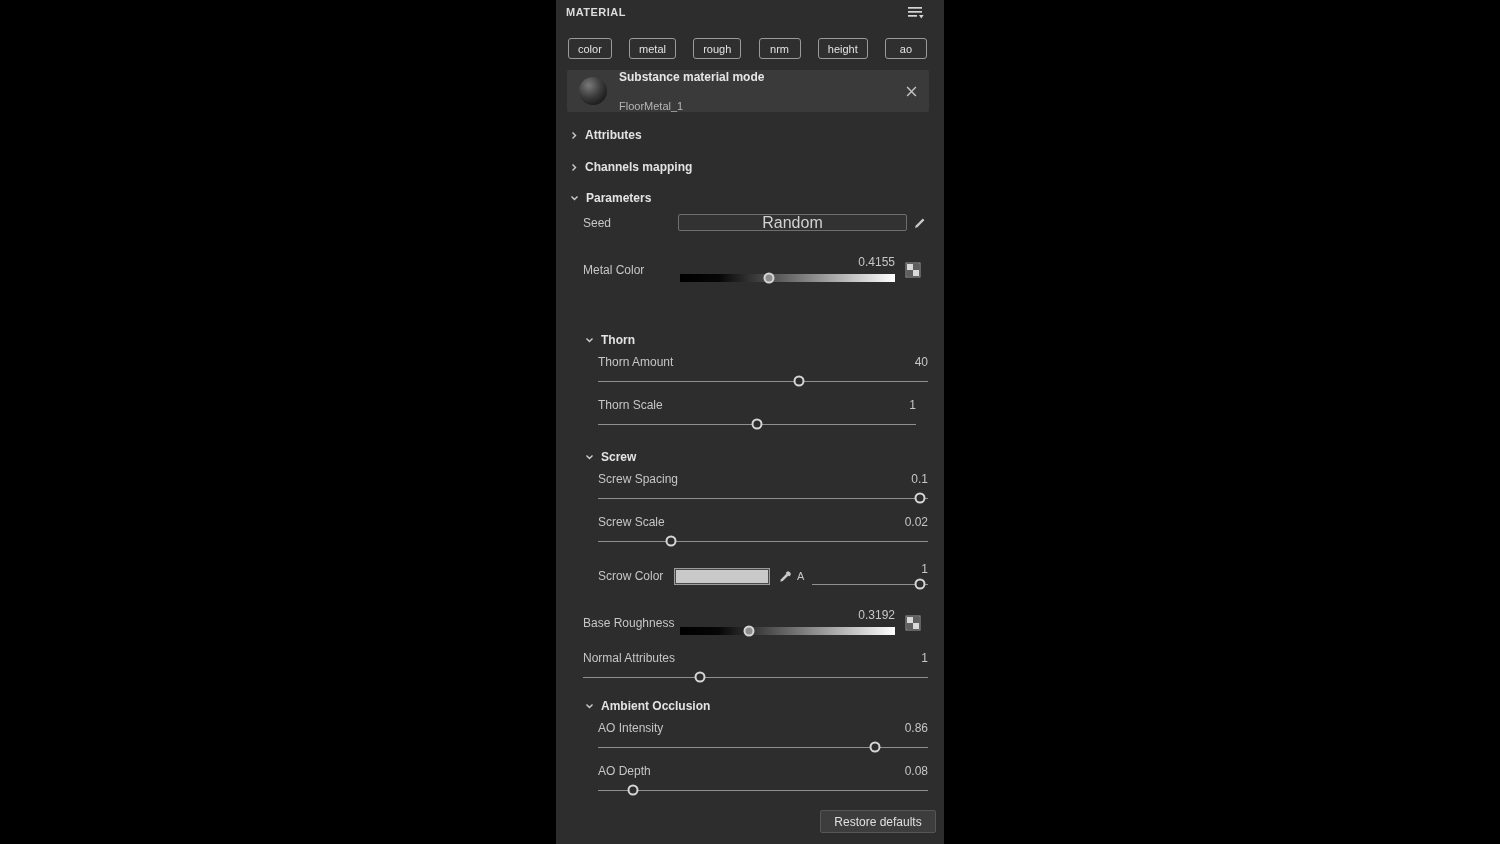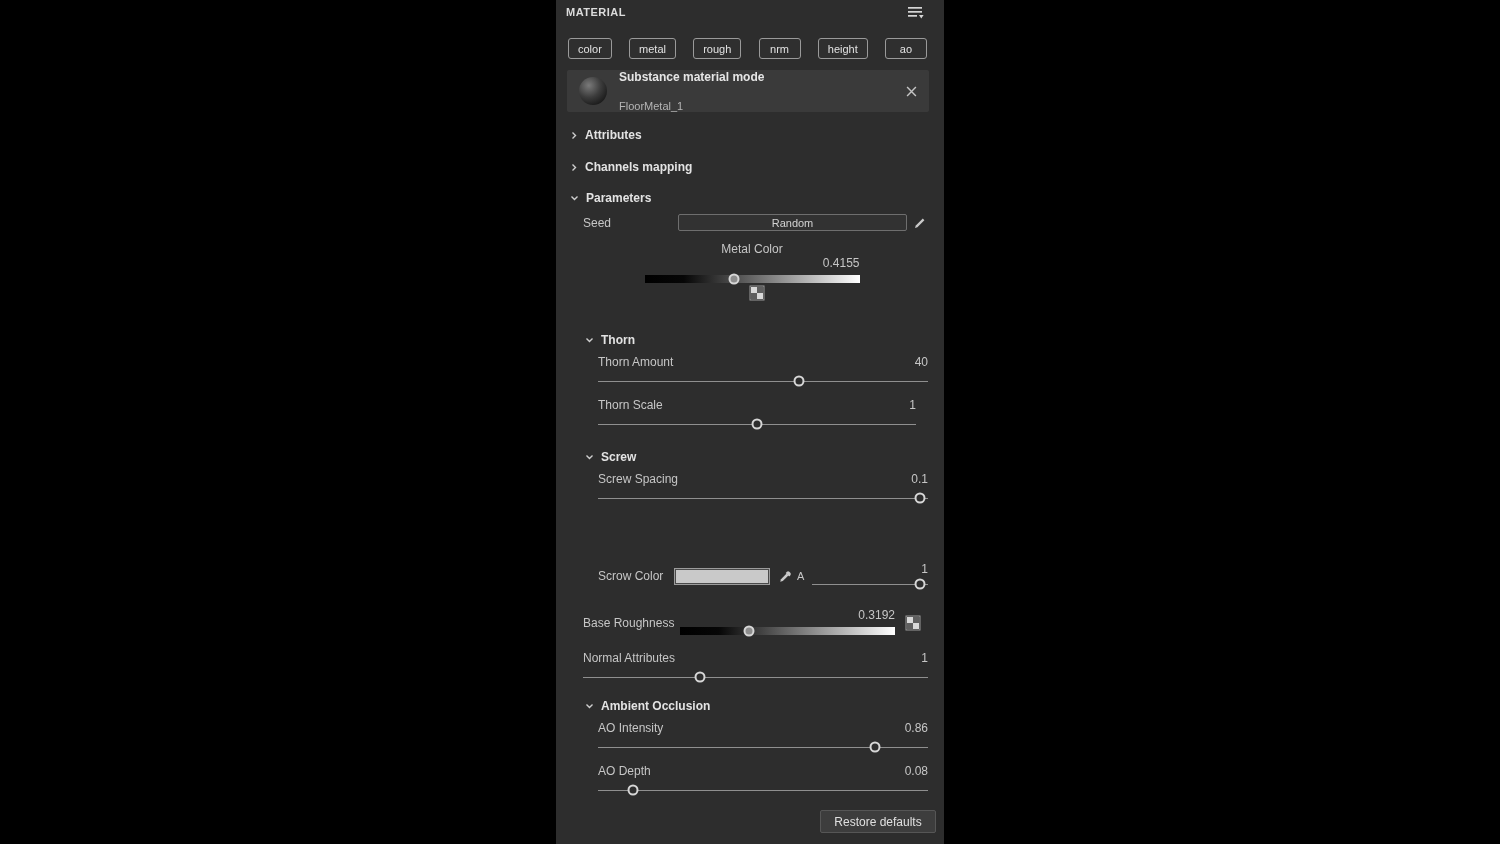--- a/index.html
+++ b/index.html
@@ -24,21 +24,21 @@
   .plabel { font-size:12px; color:#c6c6c6; }
   .pvalue { font-size:12px; color:#c6c6c6; }
   .slider { position:relative; height:13px; cursor:pointer; }
   .slider .track { position:absolute; left:0; right:0; top:6px; height:1px; background:#8f8f8f; }
   .slider .handle { position:absolute; top:6px; left:0; width:11px; height:11px; border-radius:50%;
                     background:#2d2d2d; border:2px solid #d6d6d6; transform:translate(-50%,-50%); }
   .gslider { height:12px; }
   .gslider .track { top:2px; height:8px; background:linear-gradient(to right,#000 0%,#060606 18%,#fff 100%); }
   .gslider .handle { top:6px; background:#8d8d8d; border:2px solid #d6d6d6; }
   .dropdown { height:17px; flex:1; background:#323232; border:1px solid #6e6e6e; border-radius:2px;
-              display:flex; align-items:center; justify-content:center; font-size:11px; color:#d2d2d2; cursor:pointer; }
+              display:flex; align-items:center; justify-content:center; font-size:16px; color:#d2d2d2; cursor:pointer; }
   .swatch { width:96px; height:17px; border:1px solid #9c9c9c; box-shadow:inset 0 0 0 1px #4a4a4a; cursor:pointer; }
   .restore { height:23px; width:100%; background:#3d3d3d; border:1px solid #565656; border-radius:2px;
              font-family:"Liberation Sans", sans-serif; font-size:12px; color:#e0e0e0;
              display:flex; align-items:center; justify-content:center; cursor:pointer; }
 </style>
 </head>
 <body>
 
 <div class="panel">
 
@@ -100,21 +100,21 @@
   <div class="abs flex" style="top:214px; left:27px; right:18px;">
     <span class="plabel" style="width:95px; flex:none;">Seed</span>
     <div class="dropdown">Random</div>
     <span class="icon-btn" style="margin-left:7px;">
       <svg width="12" height="12" viewBox="0 0 12 12">
           <path d="M1 11 L1.8 8.6 L8.8 1.6 L10.4 3.2 L3.4 10.2 Z" fill="#c9c9c9"></path>
         </svg>
     </span>
   </div>
 
-  <div class="abs flex" style="top:242px; left:27px; right:23px;flex-direction:column;">
+  <div class="abs flex" style="top:255px; left:27px; right:23px;">
     <span class="plabel" style="flex:1;">Metal Color</span>
     <div style="width:215px; flex:none;">
       <div class="pvalue" style="text-align:right; margin-bottom:3px;">0.4155</div>
       <div class="slider gslider">
         <div class="track"></div>
         <div class="handle" style="left: 41.5%;"></div>
       </div>
     </div>
     <span class="icon-btn" style="margin-left:10px;">
       <svg width="16" height="16" viewBox="0 0 16 16">
@@ -168,20 +168,30 @@
     <div class="flex between">
       <span class="plabel">Screw Spacing</span>
       <span class="pvalue">0.1</span>
     </div>
     <div class="slider" style="margin-top:6px;">
       <div class="track"></div>
       <div class="handle" style="left: 97.5%;"></div>
     </div>
   </div>
 
+  <div class="abs" style="top:515px; left:42px; right:16px;">
+    <div class="flex between">
+      <span class="plabel">Screw Scale</span>
+      <span class="pvalue">0.02</span>
+    </div>
+    <div class="slider" style="margin-top:6px;">
+      <div class="track"></div>
+      <div class="handle" style="left: 22%;"></div>
+    </div>
+  </div>
 
   <div class="abs flex" style="top:560px; left:42px; right:16px; height:32px;">
     <span class="plabel" style="width:76px; flex:none;">Scrow Color</span>
     <div class="swatch" style="background: rgb(201, 201, 201);"></div>
     <span class="icon-btn" style="margin-left:9px;">
       <svg width="13" height="13" viewBox="0 0 13 13">
         <path d="M1.2 11.8 L2 9.2 L7.6 3.6 L9.4 5.4 L3.8 11 Z" fill="#c9c9c9"></path>
         <path d="M7.9 1.8 a1.7 1.7 0 0 1 2.4 0 l1 1 a1.7 1.7 0 0 1 0 2.4 l-1.2 1.2 -3.4 -3.4 Z" fill="#c9c9c9"></path>
       </svg>
     </span>

